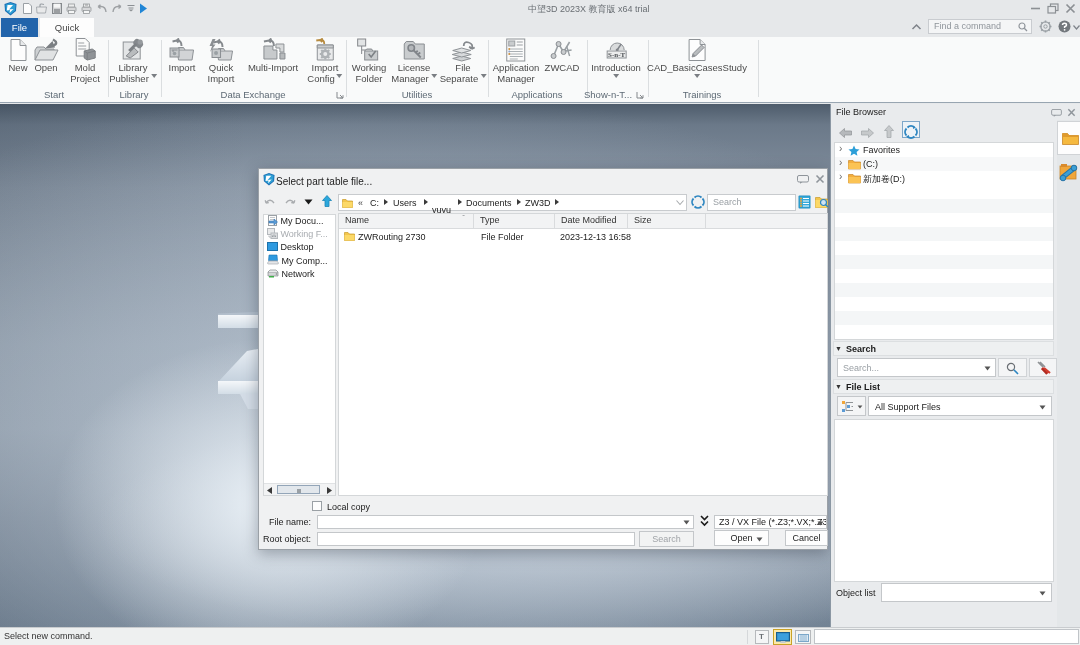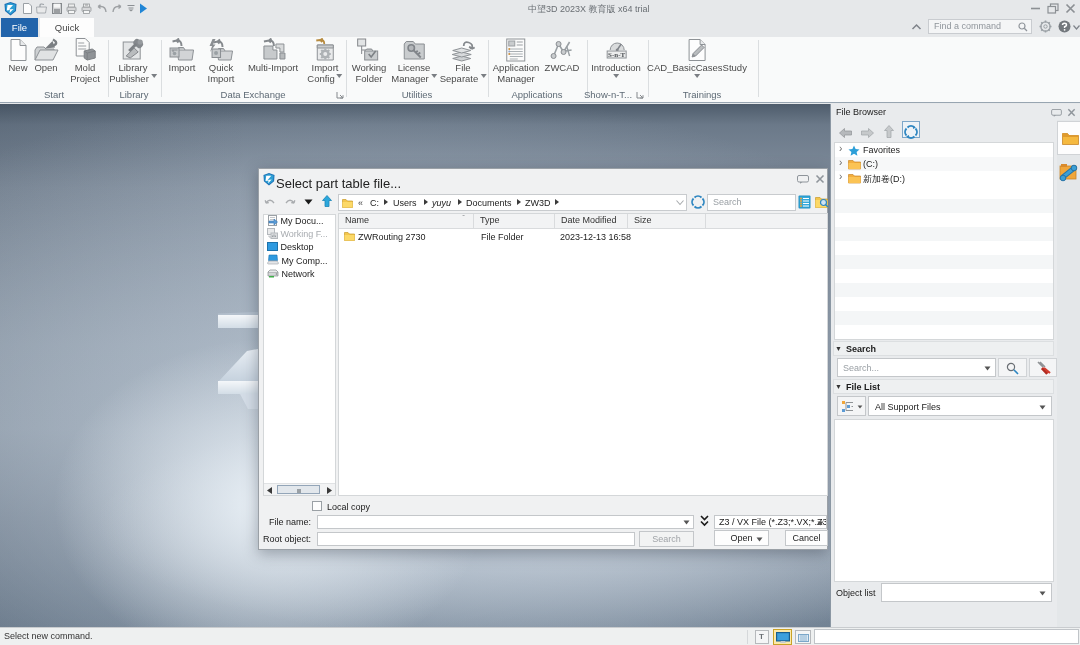--- a/index.html
+++ b/index.html
@@ -33,21 +33,21 @@
    radial-gradient(ellipse 300px 230px at 270px 400px, rgba(233,240,246,1), rgba(233,240,246,0) 72%),
    radial-gradient(ellipse 620px 160px at 560px 420px, rgba(213,222,232,0.8), rgba(213,222,232,0) 75%),
    radial-gradient(ellipse 820px 420px at 380px 330px, rgba(181,193,206,0.95), rgba(181,193,206,0) 82%),
    linear-gradient(90deg, rgba(28,40,54,0.14), rgba(28,40,54,0) 30%),
    linear-gradient(180deg, #4e5c6b 0%, #6b7989 4%, #828f9e 16%, #97a4b2 46%, #99a6b4 62%, #7f8d9d 80%, #697a8c 100%);
 }
 
 
 #dialog { position:absolute; left:258px; top:64px; width:570px; height:382px; background:#f0f1f2; border:1px solid #9aa0a6; box-shadow:0 4px 14px rgba(25,35,50,0.35); font-size:9px; color:#222; }
 #dlg-title { position:absolute; left:0; top:0; width:100%; height:24px; }
-#dlg-title span { position:absolute; left:17px; top:7px; font-size:13px; color:#222; }
+#dlg-title span { position:absolute; left:17px; top:7px; font-size:10px; color:#222; }
 #dlg-nav { position:absolute; left:0; top:24px; width:100%; height:20px; }
 #crumb { position:absolute; left:79px; top:1px; width:349px; height:17px; background:#fff; border:1px solid #c8cbce; font-size:9px; line-height:15px; color:#222; }
 #dlg-search { position:absolute; left:448px; top:1px; width:89px; height:17px; background:#fff; border:1px solid #c8cbce; color:#9aa0a5; font-size:9px; line-height:15px; padding-left:5px; }
 #sidebar { position:absolute; left:4px; top:45px; width:73px; height:282px; background:#fff; border:1px solid #d4d7d9; }
 .sbitem { position:absolute; left:3px; font-size:9px; color:#222; white-space:nowrap; }
 #dtable { position:absolute; left:79px; top:44px; width:490px; height:283px; background:#fff; border:1px solid #d4d7d9; }
 .th { position:absolute; top:0; height:15px; background:#f2f3f4; border-right:1px solid #d9dbdd; border-bottom:1px solid #d9dbdd; font-size:9px; color:#333; padding:1px 0 8px 6px; }
 #dlg-bottom { position:absolute; left:0; top:327px; width:100%; height:55px; }
 .dlg-input { background:#fff; border:1px solid #c4c7ca; position:absolute; }
 .dlg-btn { position:absolute; background:#fdfdfd; border:1px solid #c4c7ca; text-align:center; font-size:9px; color:#222; }
@@ -338,21 +338,21 @@
       <div id="crumb">
         <svg style="position:absolute;left:3px;top:3px" width="11" height="10" viewBox="0 0 11 10">
             <path d="M0.5 1.5 H4 L5.5 3 H10.5 V9.5 H0.5 Z" fill="#f3c64c" stroke="#c89b2a" stroke-width="0.7"></path>
             <path d="M0.5 4 H10.5 V9.5 H0.5 Z" fill="#fcd968"></path>
           </svg>
         <span style="position:absolute;left:19px;top:1px;color:#444;">«</span>
         <span style="position:absolute;left:31px;top:1px;">C:</span>
         <span class="bsep" style="left:45px"></span>
         <span style="position:absolute;left:54px;top:1px;">Users</span>
         <span class="bsep" style="left:85px"></span>
-        <span style="position:absolute;left:93px;top:1px;font-style:italic;">yuyu</span>
+        <span style="position:absolute;left:93px;top:8px;">yuyu</span>
         <span class="bsep" style="left:119px"></span>
         <span style="position:absolute;left:127px;top:1px;">Documents</span>
         <span class="bsep" style="left:178px"></span>
         <span style="position:absolute;left:186px;top:1px;">ZW3D</span>
         <span class="bsep" style="left:216px"></span>
         <svg style="position:absolute;left:337px;top:5px" width="8" height="6" viewBox="0 0 8 6">
             <path d="M0.5 0.5 L4 4.5 L7.5 0.5" fill="none" stroke="#a9acaf" stroke-width="1.1"></path>
           </svg>
       </div>
       <svg style="position:absolute;left:432px;top:2px" width="14" height="14" viewBox="0 0 14 14">

